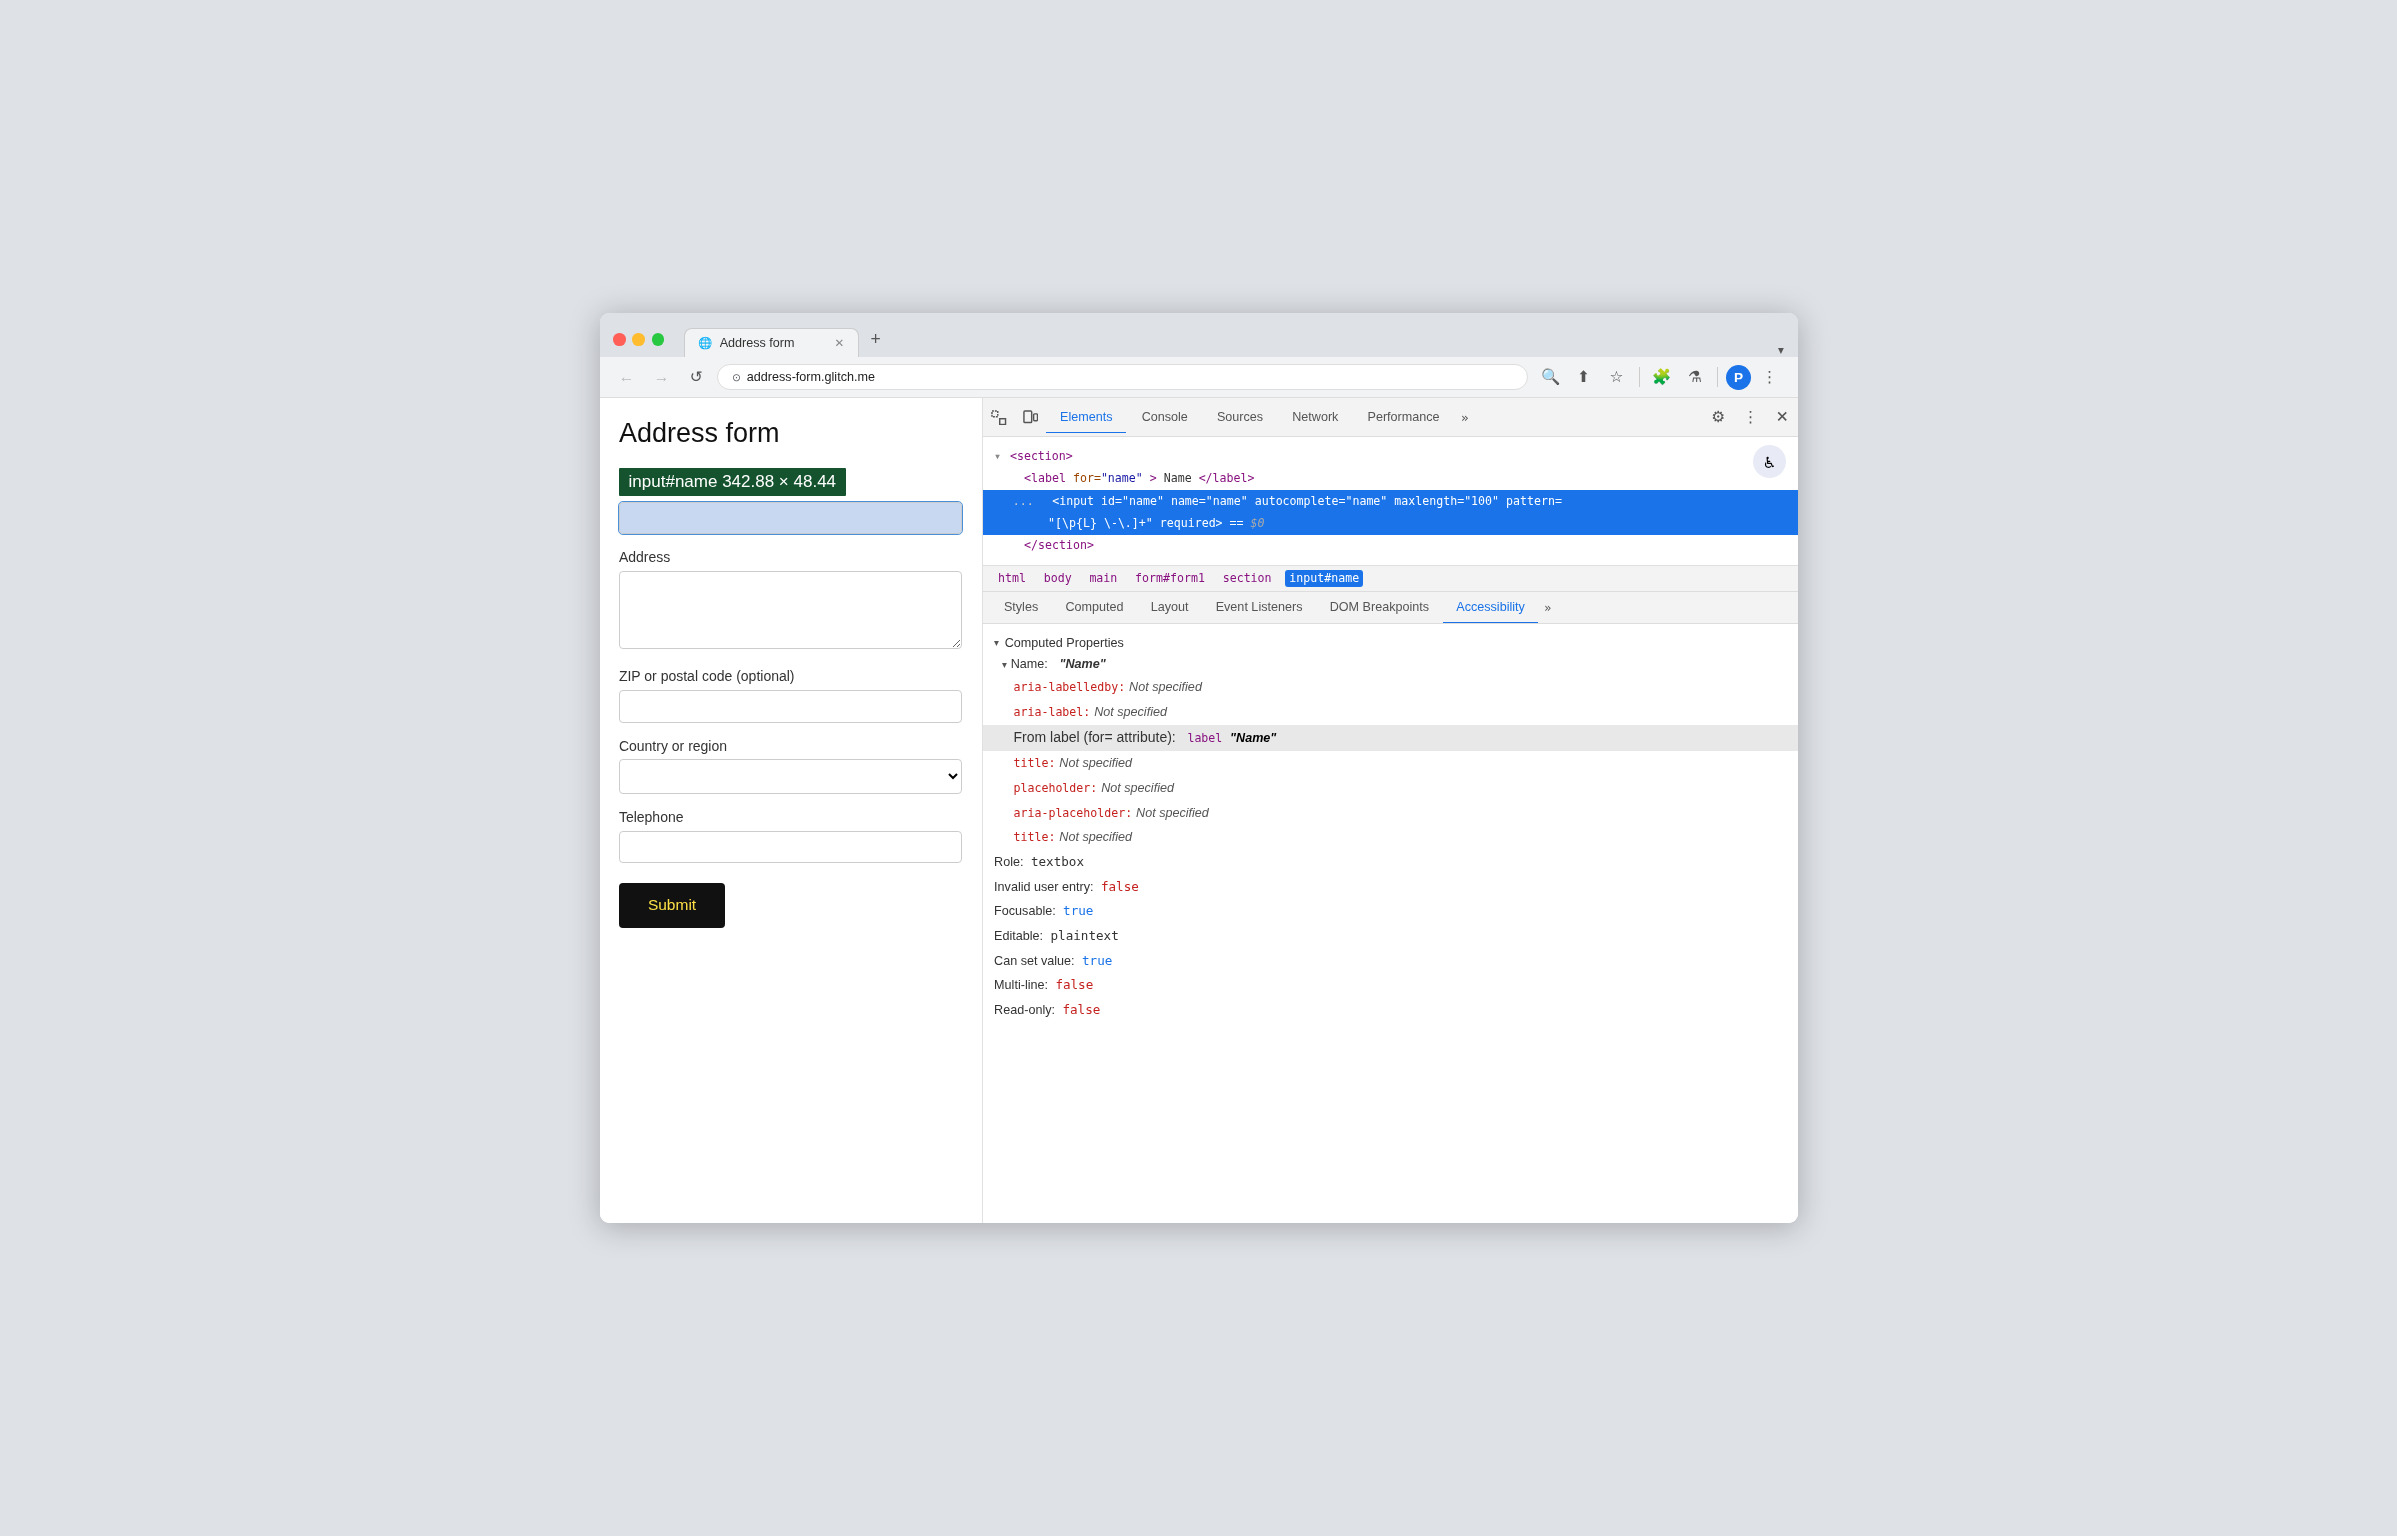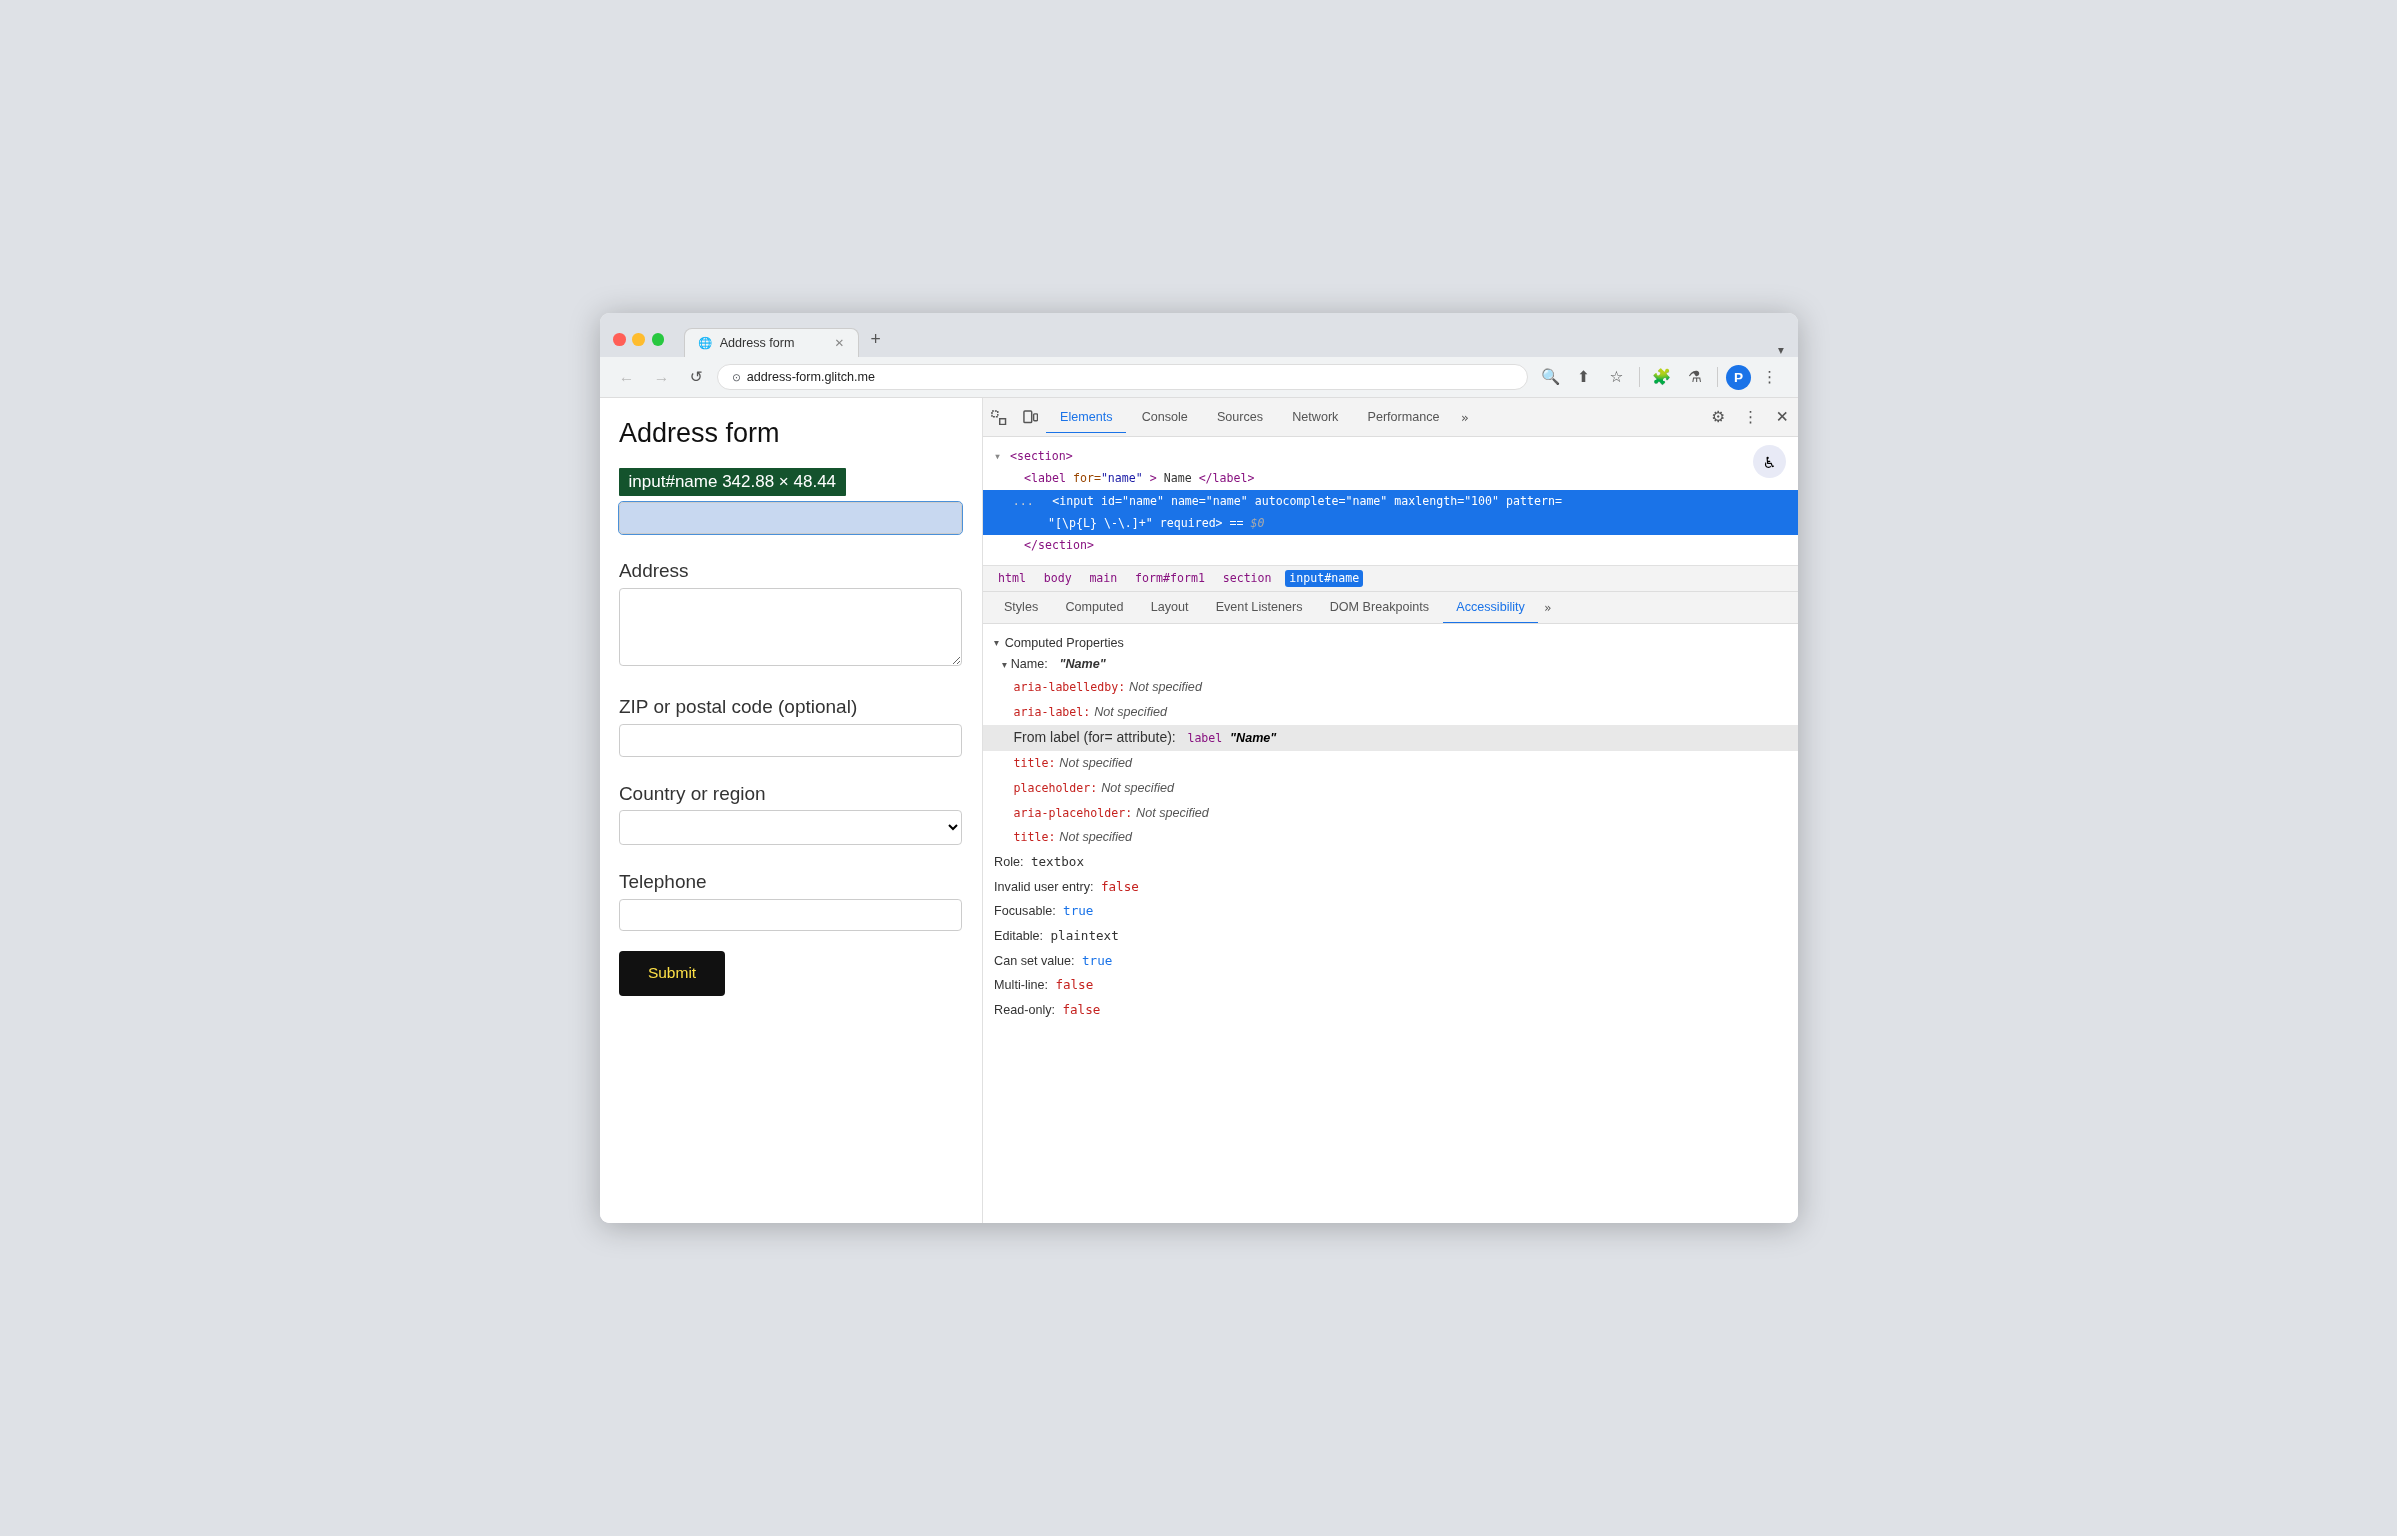--- a/index.html
+++ b/index.html
@@ -141,24 +141,24 @@
       background: #14532d;
       color: #fff;
       font-size: 17px;
       padding: 3.9px 9.7px;
       border-radius: 1px;
       display: inline-block;
       margin-bottom: 5.8px;
     }
     .form-label {
       display: block;
-      font-size: 19px;
+      font-size: 14px;
       color: #333;
       margin-bottom: 5.8px;
-      margin-top: 26px;
+      margin-top: 15px;
     }
     .form-input {
       width: 100%;
       border: 1px solid #ccc;
       border-radius: 3.9px;
       padding: 7.8px;
       font-size: 13.6px;
       background: #fff;
     }
     .form-input.highlighted {

